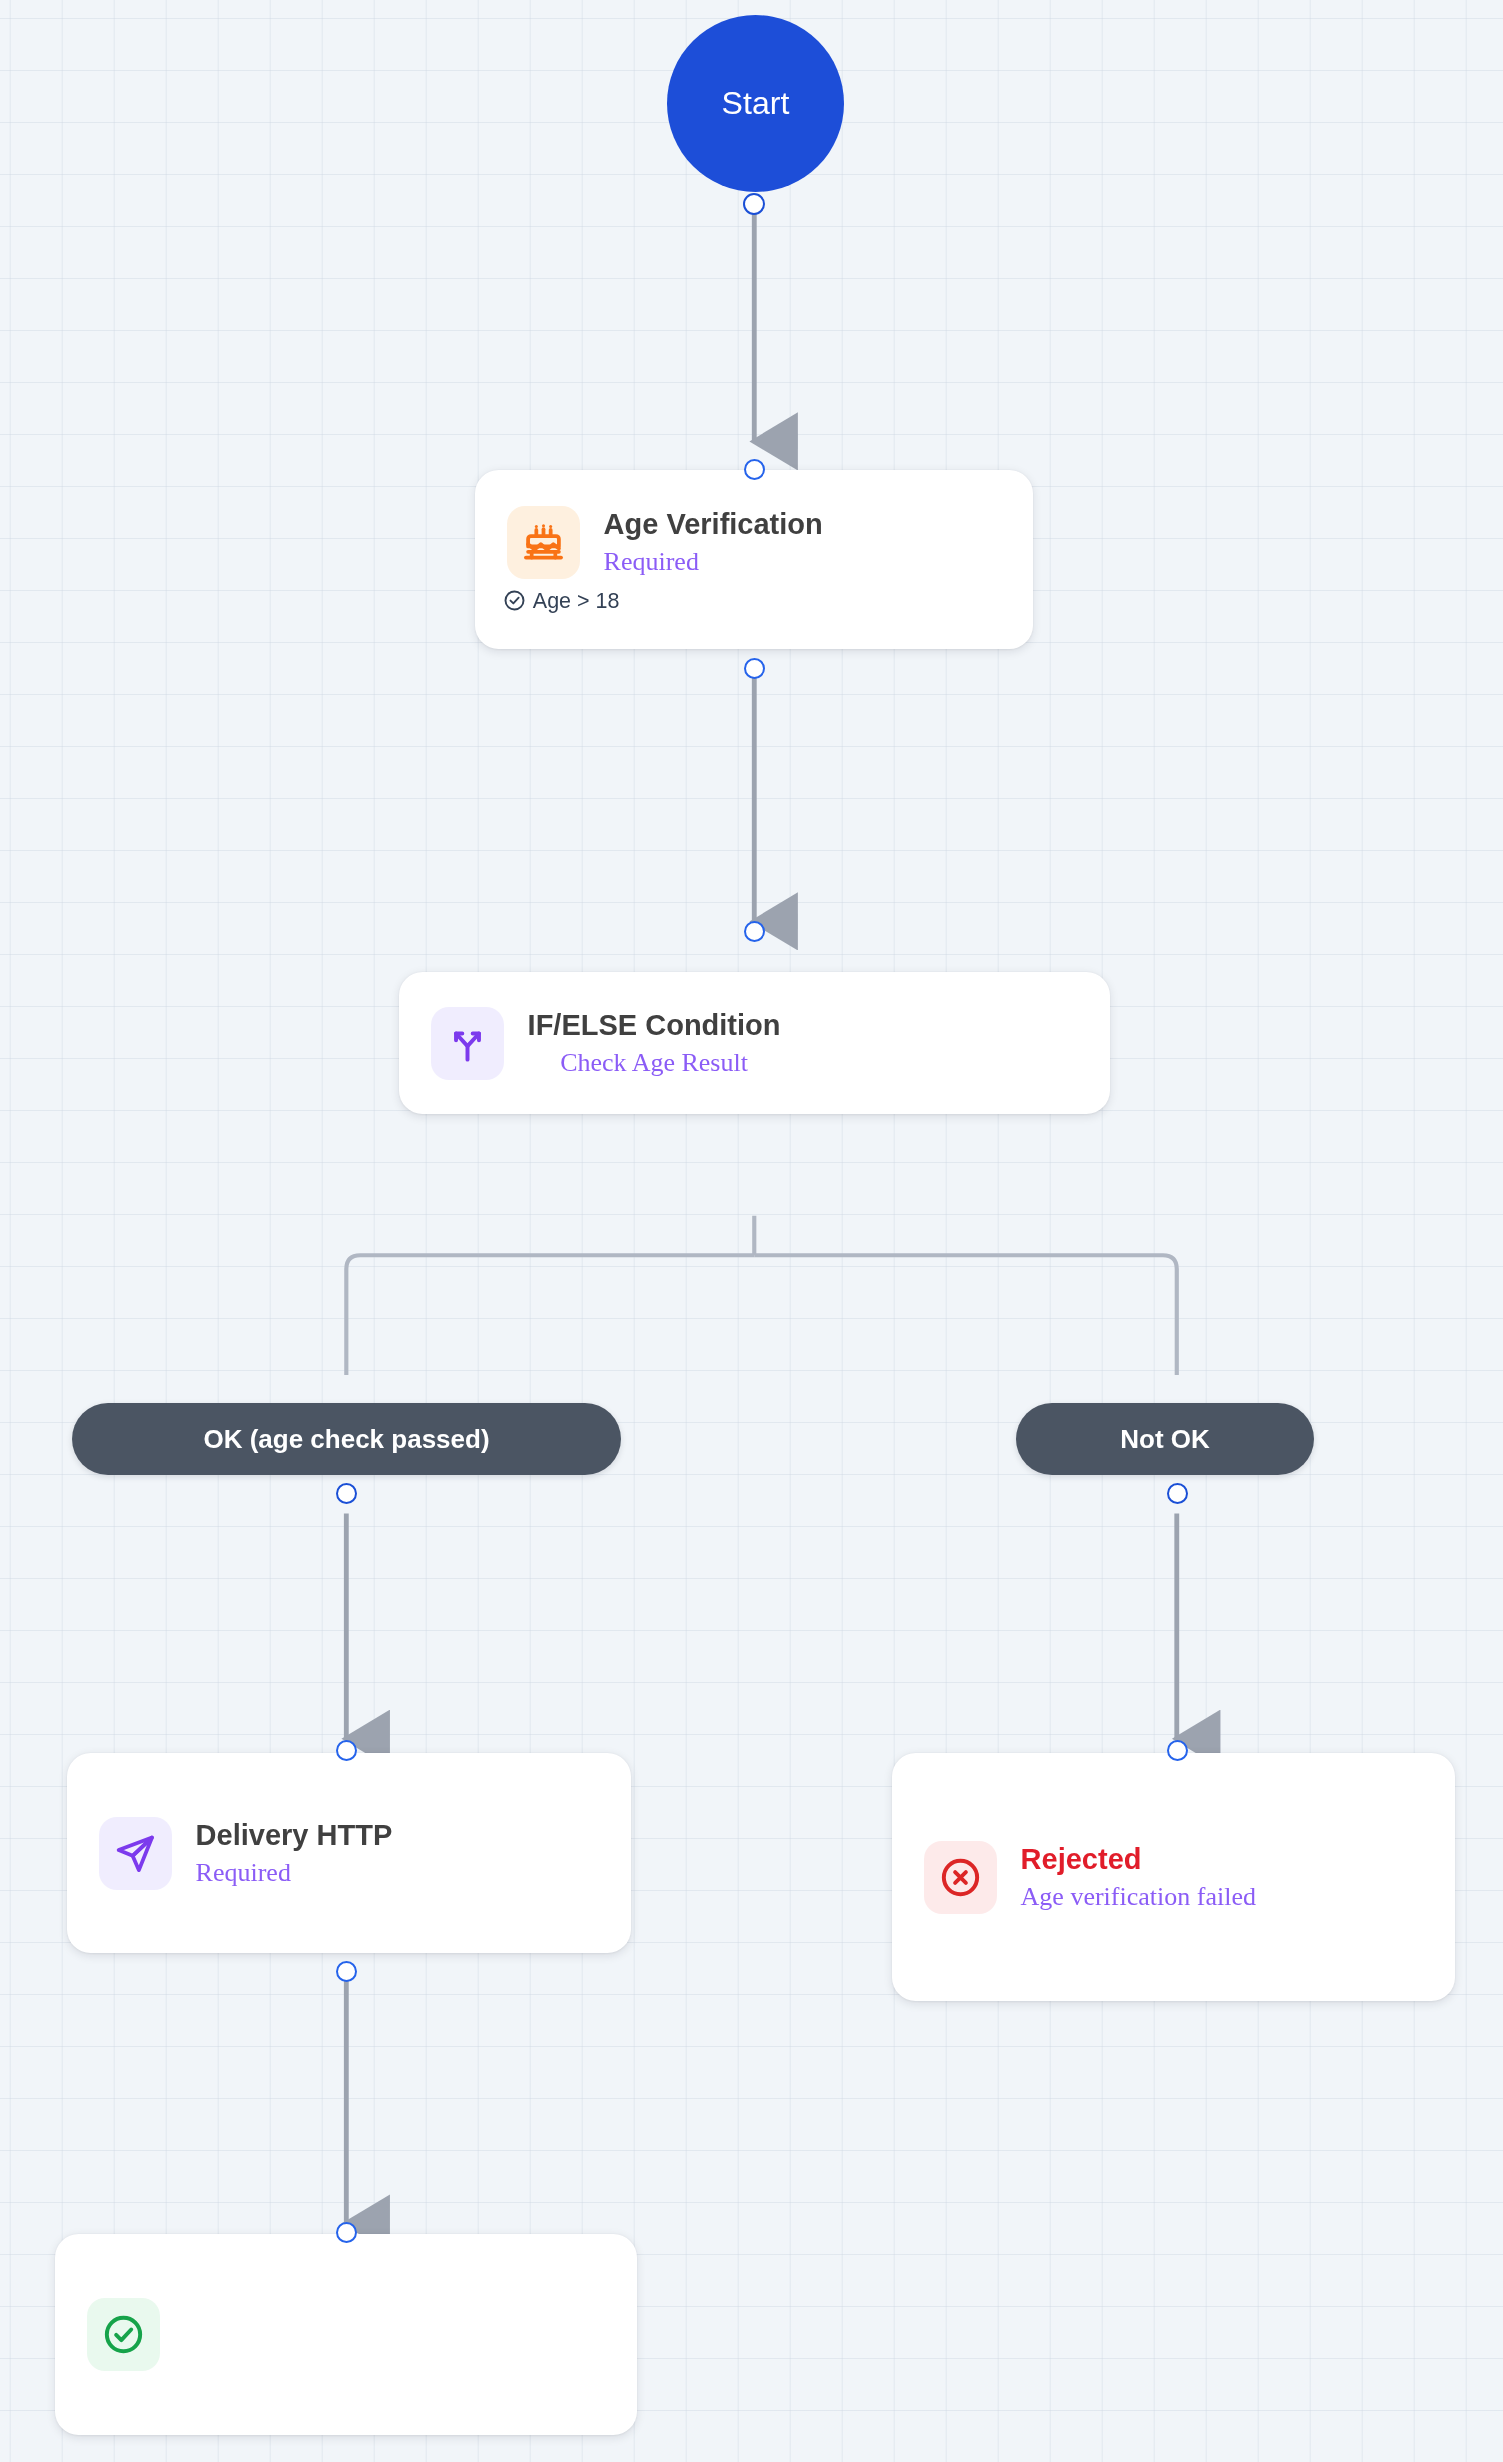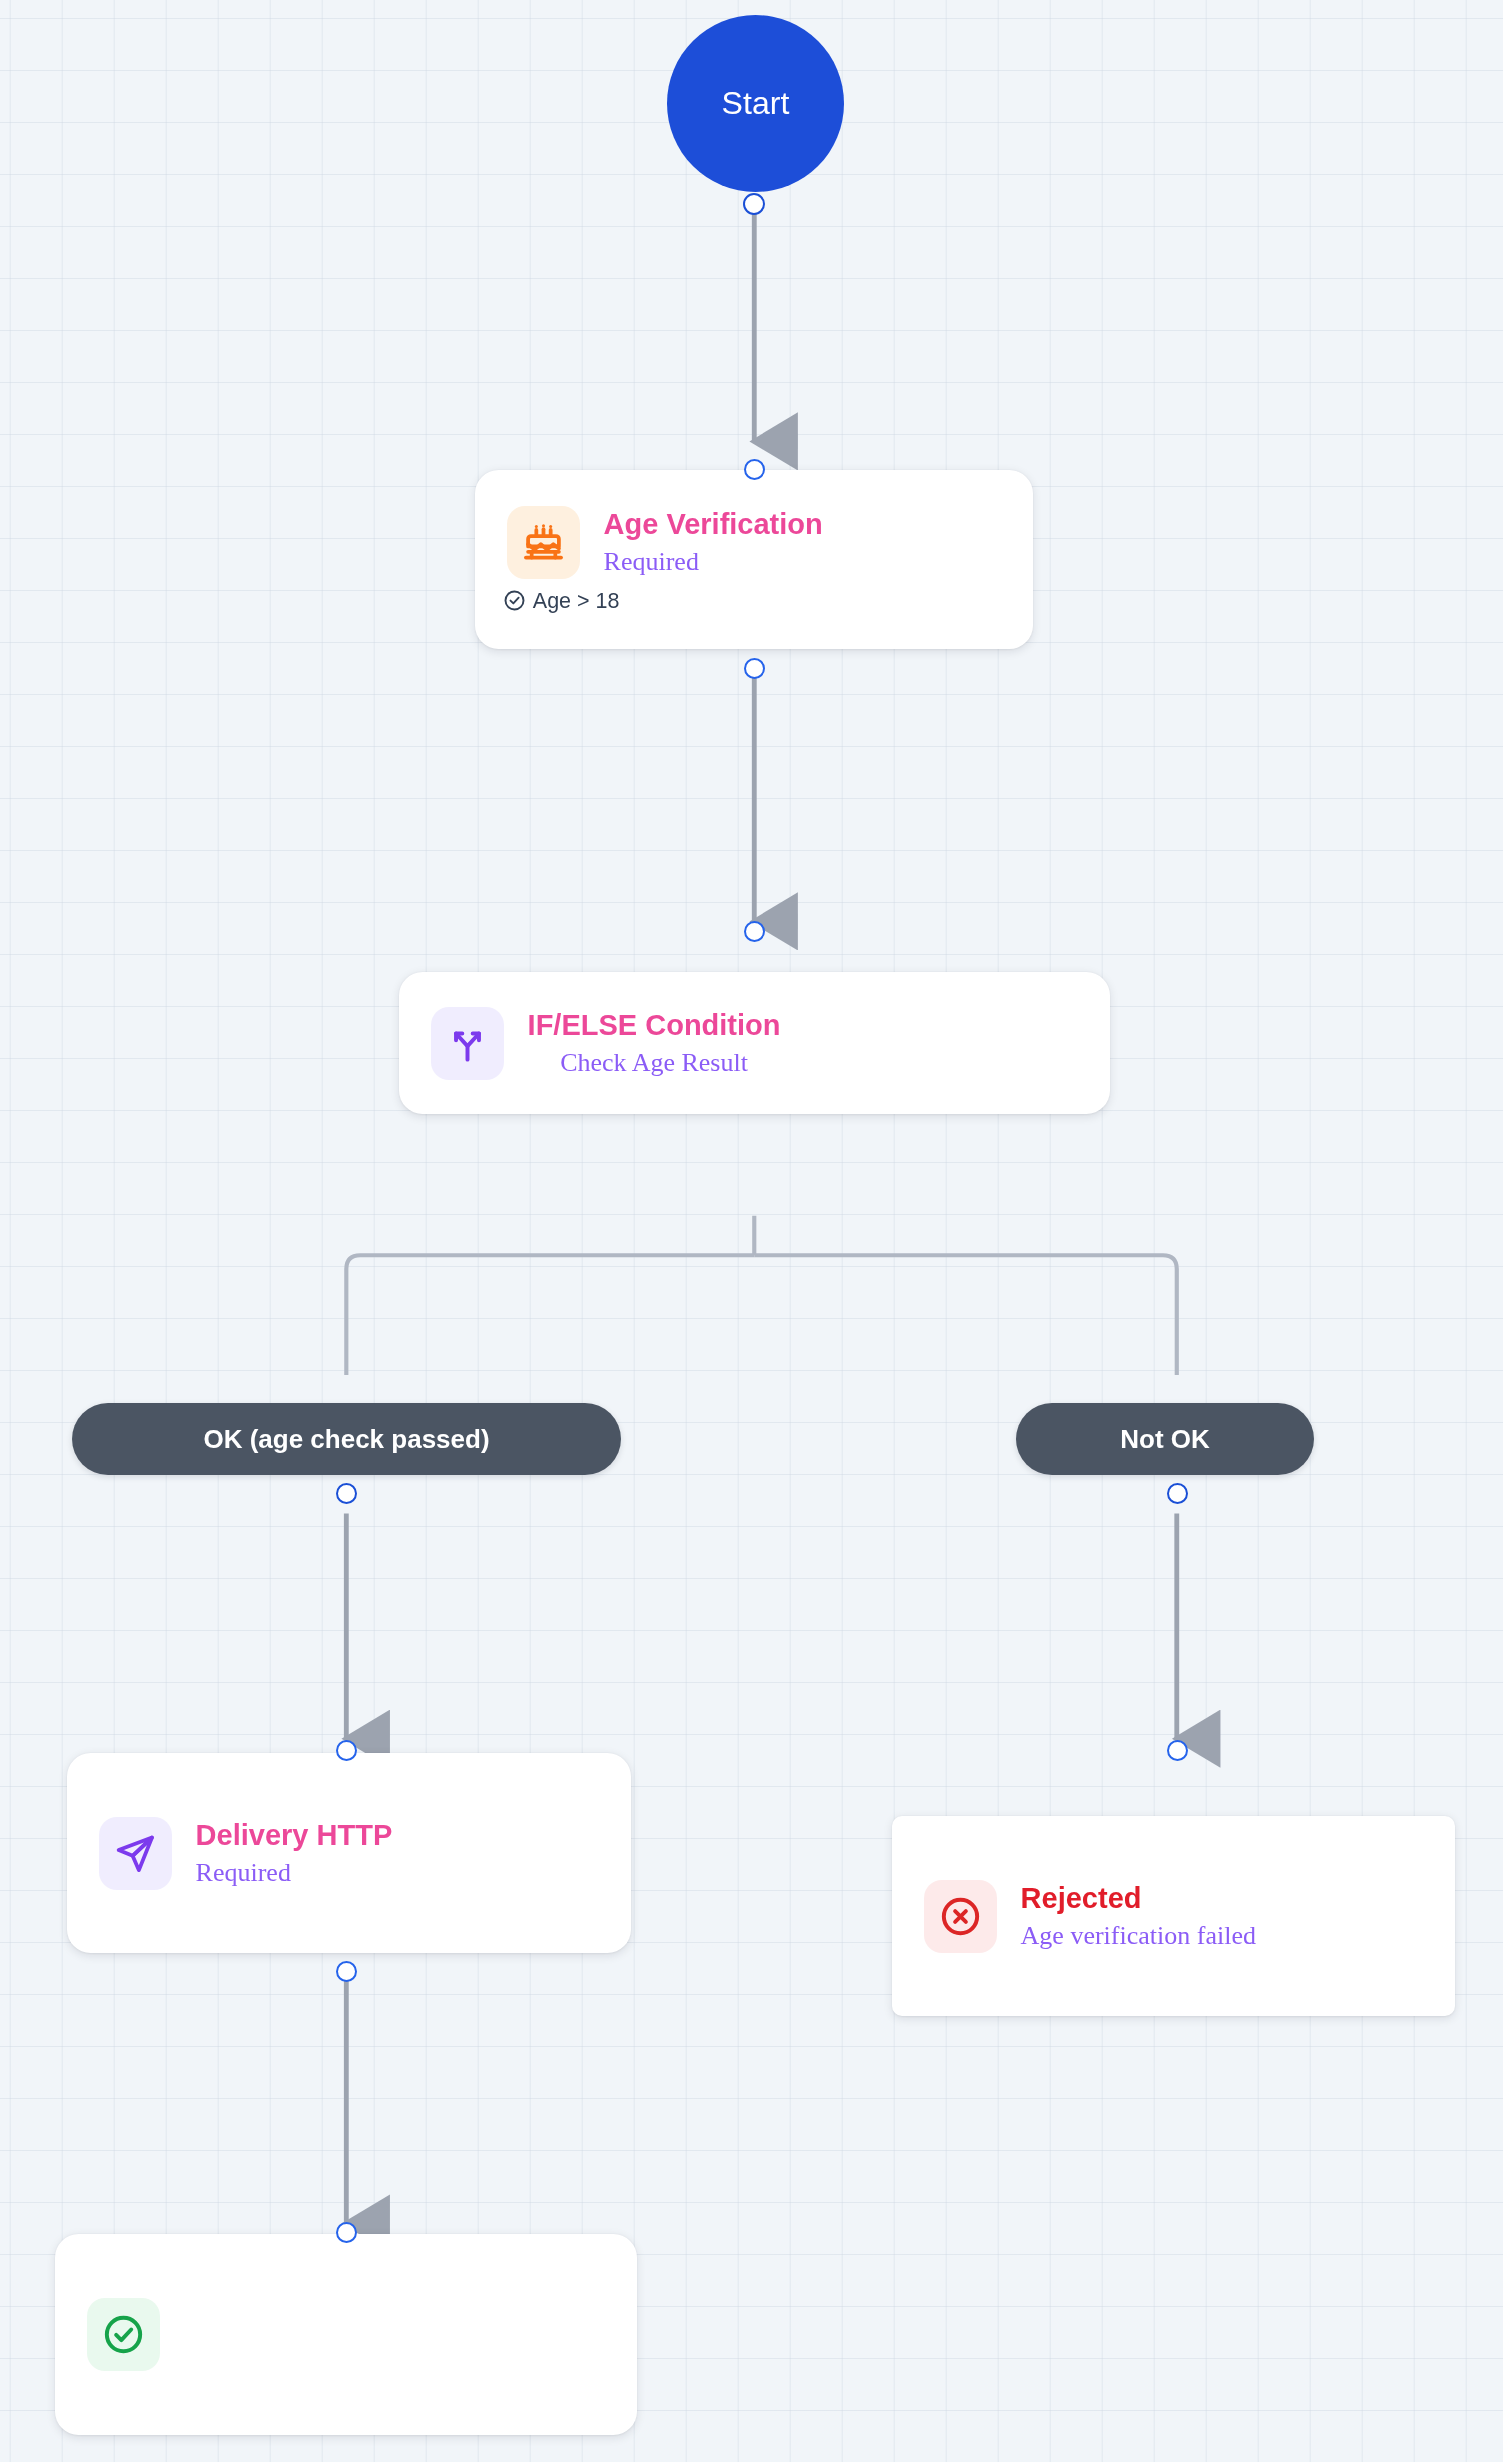--- a/index.html
+++ b/index.html
@@ -96,21 +96,21 @@
     display: flex;
     align-items: center;
     justify-content: center;
     flex: 0 0 auto;
   }
   .card-icon svg { display: block; }
   .card-text { display: flex; flex-direction: column; gap: 4.2px; }
   .card-title {
     font-size: 29px;
     font-weight: 700;
-    color: #ec4899;
+    color: #404040;
     line-height: 1.18;
     white-space: nowrap;
   }
   .card-subtitle {
     font-size: 26px;
     font-weight: 400;
     color: #8b5cf6;
     line-height: 1.2;
     white-space: nowrap;
     font-family: Liberation Serif, serif;
@@ -264,21 +264,21 @@
       </div>
       <div class="card-text">
         <div class="card-title">Delivery HTTP</div>
         <div class="card-subtitle">Required</div>
       </div>
     </div>
   </div>
   <div class="handle" style="left:336px; top:1961px;"></div>
 
   <div class="handle" style="left:1167px; top:1740px;"></div>
-  <div class="card" style="left:892px; top:1816px; width:563px; height:200px;border-radius:10px;">
+  <div class="card" style="left:892px; top:1753px; width:563px; height:248px;">
     <div class="card-main">
       <div class="card-icon icon-bg-red">
         <svg width="43" height="43" viewBox="0 0 24 24" fill="none" stroke="#dc2626" stroke-width="2.2" stroke-linecap="round" stroke-linejoin="round">
           <circle cx="12" cy="12" r="9.3"></circle>
           <path d="M9 9 L15 15 M15 9 L9 15"></path>
         </svg>
       </div>
       <div class="card-text">
         <div class="card-title title-danger">Rejected</div>
         <div class="card-subtitle">Age verification failed</div>

